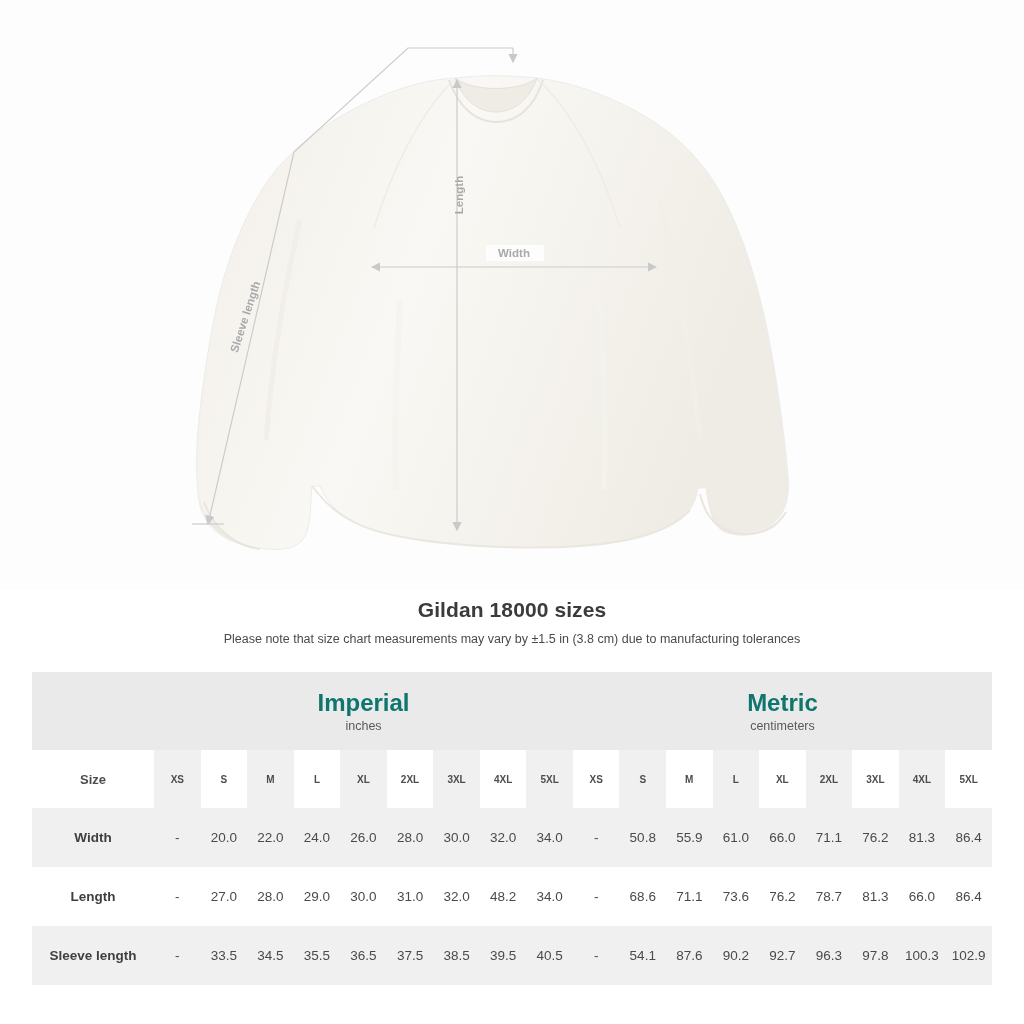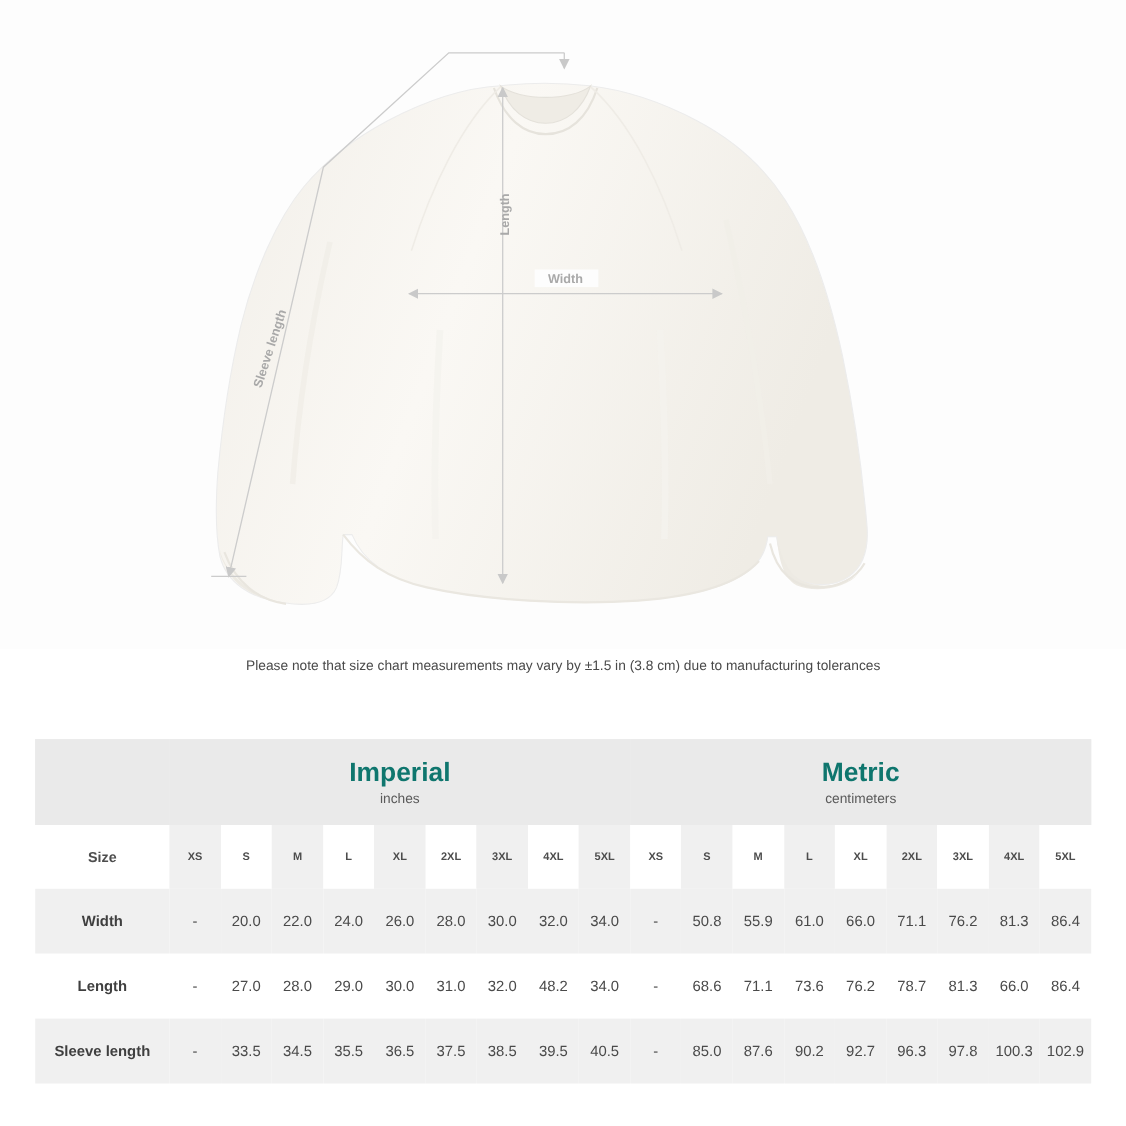--- a/index.html
+++ b/index.html
@@ -205,20 +205,21 @@
       <text x="463" y="195" transform="rotate(-90 463 195)" text-anchor="middle" font-family="Liberation Sans, sans-serif" font-size="11.5" font-weight="bold" fill="#a9a9a9">Length</text>
 
       <rect x="486" y="245" width="58" height="16" fill="#fdfdfd"></rect>
       <text x="514" y="257" text-anchor="middle" font-family="Liberation Sans, sans-serif" font-size="11.5" font-weight="bold" fill="#a9a9a9">Width</text>
 
       <text x="249" y="318" transform="rotate(-72 249 318)" text-anchor="middle" font-family="Liberation Sans, sans-serif" font-size="11.5" font-weight="bold" fill="#a9a9a9">Sleeve length</text>
     </svg>
   </div>
 
   <div class="title-block">
+    <h1 class="chart-title">Gildan 18000 sizes</h1>
     <p class="chart-note">Please note that size chart measurements may vary by ±1.5 in (3.8 cm) due to manufacturing tolerances</p>
   </div>
 
   <div class="table-wrap">
     <table class="size-table">
       <colgroup>
         <col class="c-label">
         <col class="c-val">
           <col class="c-val">
           <col class="c-val">
@@ -323,21 +324,21 @@
         <td class="vline">-</td>
         <td>33.5</td>
         <td>34.5</td>
         <td>35.5</td>
         <td>36.5</td>
         <td>37.5</td>
         <td>38.5</td>
         <td>39.5</td>
         <td>40.5</td>
         <td class="vline">-</td>
-        <td>85.0</td>
+        <td>54.1</td>
         <td>87.6</td>
         <td>90.2</td>
         <td>92.7</td>
         <td>96.3</td>
         <td>97.8</td>
         <td>100.3</td>
         <td>102.9</td>
       </tr>
     </tbody>
       </table>

